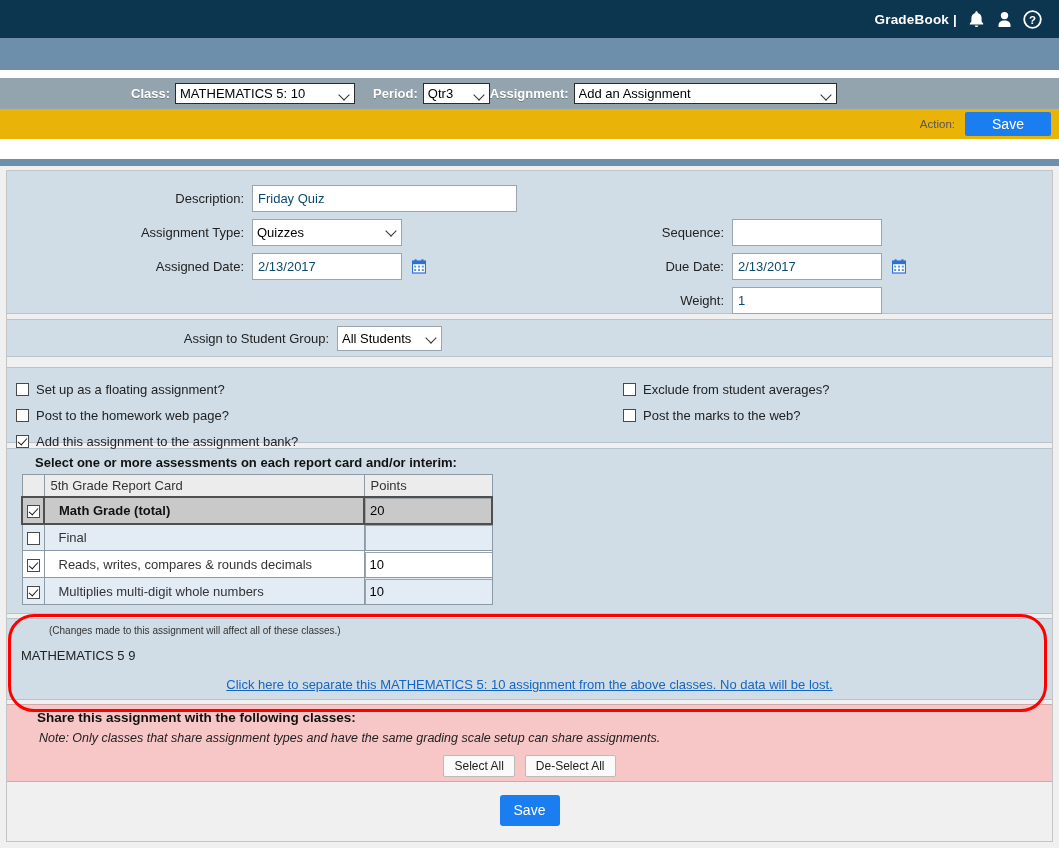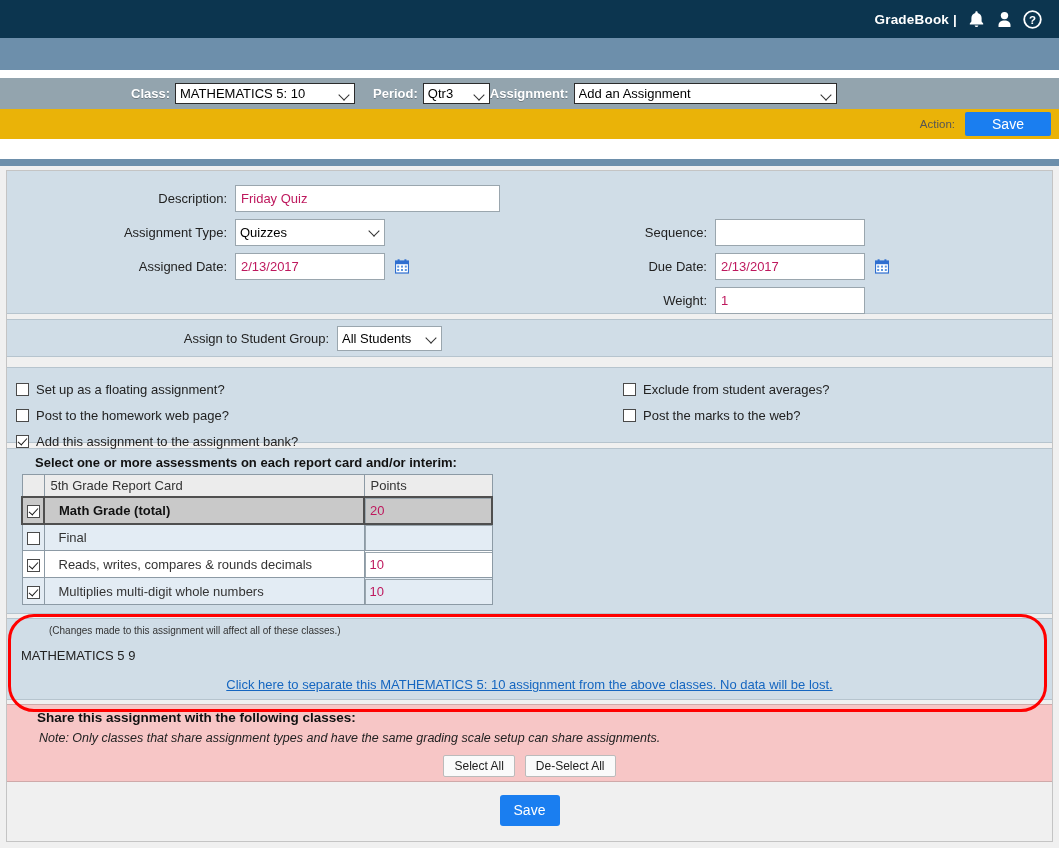--- a/index.html
+++ b/index.html
@@ -112,28 +112,28 @@
     background: #f0f0f0;
     padding: 4px 6px 0 6px;
   }
   .panel {
     background: #d0dde7;
     border: 1px solid #b6c4ce;
   }
 
   
   .formblock { padding: 10px 0 12px 0; position: relative; height: 144px; }
-  .frow { display: flex; align-items: center; height: 34px; }
+  .frow { display: flex; align-items: center; height: 34px; padding-left: 17px; }
   .flabel {
     font-size: 13px; color: #222; text-align: right;
     padding-right: 8px; white-space: nowrap;
   }
   .ftext {
     font-family: "Liberation Sans", sans-serif;
-    font-size: 13px; color: #be185d;
+    font-size: 13px; color: #0c4a6e;
     background: #ffffff;
     border: 1px solid #9aa6ae;
     height: 27px; padding: 0 5px;
   }
   .cal-icon { margin-left: 10px; display: inline-flex; }
 
   .col-left { position: absolute; left: 0; top: 10px; width: 540px; }
   .col-right { position: absolute; left: 560px; top: 44px; width: 480px; }
 
   
@@ -199,21 +199,21 @@
     text-align: center; vertical-align: middle;
   }
   .rc-row .cell-name {
     padding-left: 14px; vertical-align: middle;
   }
   .rc-row .cell-pts { padding: 0; vertical-align: middle; }
   .rc-input {
     width: 100%; height: 25px; border: none;
     border-top: 1px solid #9aa6ae; border-left: 1px solid #9aa6ae;
     font-family: "Liberation Sans", sans-serif;
-    font-size: 13px; color: #be185d; padding-left: 4px;
+    font-size: 13px; color: #000000; padding-left: 4px;
     background: #ffffff;
   }
   .row-total { background: #c9c9c9; font-weight: bold; }
   .row-total .cell-name { font-weight: bold; color: #111; }
   .row-total .rc-input { background: #c9c9c9; }
   .row-total td { border-color: #4f4f4f; border-width: 2px; }
   .row-alt { background: #e3ecf4; }
   .row-alt .rc-input { background: #e3ecf4; }
   .row-plain { background: #ffffff; }
   .cbox-sm {

